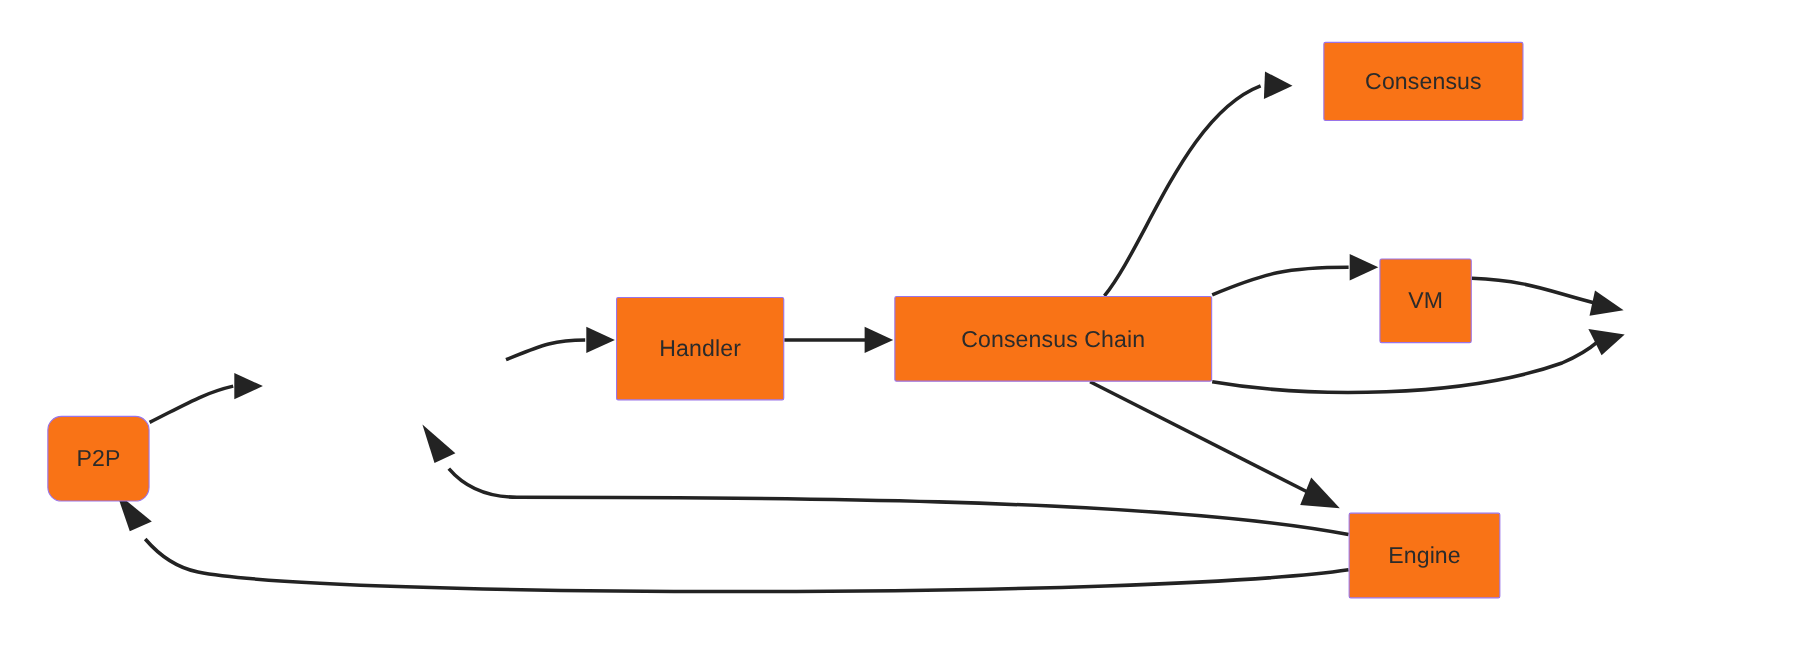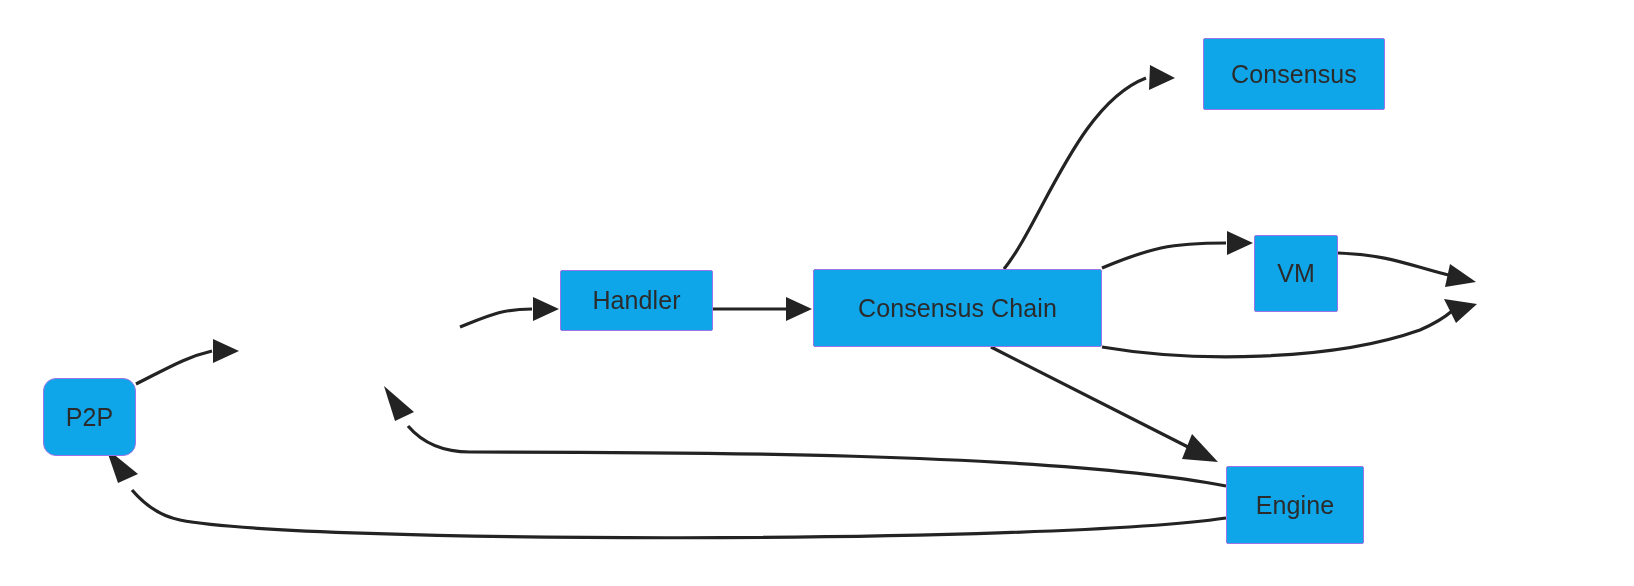--- a/index.html
+++ b/index.html
@@ -1,21 +1,21 @@
 <!DOCTYPE html>
 <html><head>
 <meta charset="utf-8">
 <style>
   html,body{margin:0;padding:0;background:#ffffff;}
   body{font-family:"Liberation Sans",sans-serif;}
   #canvas{position:relative;width:1634px;height:586px;background:#ffffff;overflow:hidden;}
   #edges{position:absolute;left:0;top:0;width:1634px;height:586px;}
   .node{position:absolute;box-sizing:border-box;display:flex;align-items:center;justify-content:center;
-        background:#0ea5e9;border:1.6px solid #9a74e8;border-radius:2px;
-        color:#2b2b2b;font-size:25px;line-height:1;letter-spacing:.1px;white-space:nowrap;}
+        background:#f97316;border:1.6px solid #9a74e8;border-radius:2px;
+        color:#2b2b2b;font-size:21px;line-height:1;letter-spacing:.1px;white-space:nowrap;}
   .edge-path{fill:none;stroke:#232323;stroke-width:3.2px;stroke-linecap:butt;stroke-linejoin:round;}
   .arrow-head{fill:#232323;stroke:none;}
 </style>
 </head>
 <body>
 
 <div id="canvas">
 
   <svg id="edges" viewBox="0 0 1634 586" xmlns="http://www.w3.org/2000/svg">
 
@@ -68,21 +68,21 @@
       <path class="edge-path" d="M1226,518 C1050,544 300,544 180,520 C160,516 144,504 132,490"></path>
       <polygon class="arrow-head" points="106,448 138,474 118,483"></polygon>
     </g>
   </svg>
 
   <div class="node" style="left:43px;top:378px;width:93px;height:78px;border-radius:13px;">
     <span>P2P</span>
   </div>
 
 
-  <div class="node" style="left:560px;top:270px;width:153px;height:61px;">
+  <div class="node" style="left:560px;top:270px;width:153px;height:94px;">
     <span>Handler</span>
   </div>
 
   <div class="node" style="left:813px;top:269px;width:289px;height:78px;">
     <span>Consensus Chain</span>
   </div>
 
   <div class="node" style="left:1203px;top:38px;width:182px;height:72px;">
     <span>Consensus</span>
   </div>

